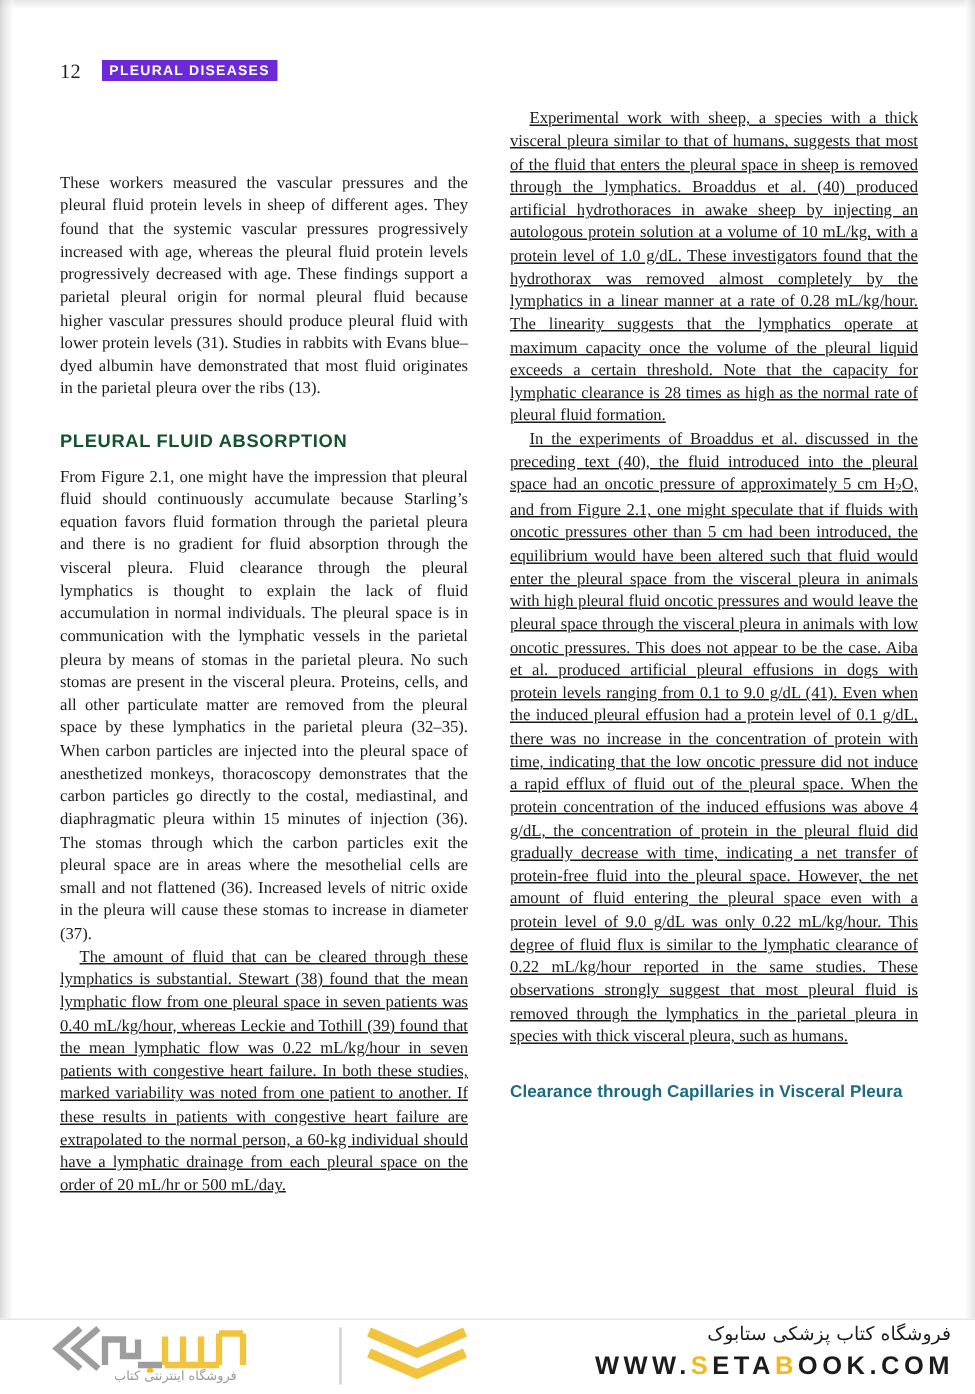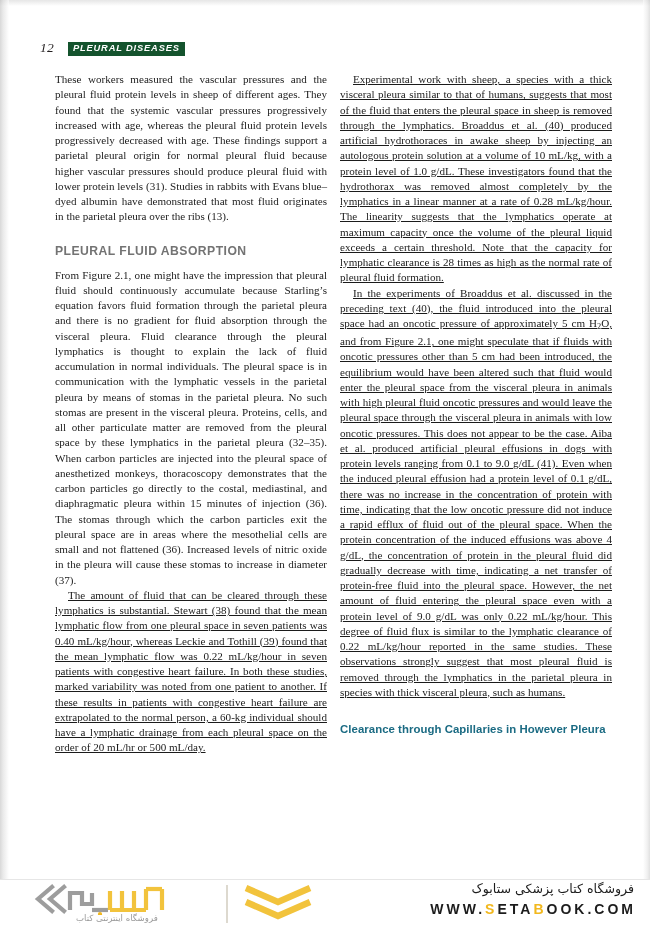--- a/index.html
+++ b/index.html
@@ -47,32 +47,31 @@
     opacity: .5;
   }
 
   
   #running-head {
     position: absolute;
     left: 40px;
     top: 40px;
     height: 16px;
     display: flex;
-    align-items: flex-end;
-    font-style: italic;
+    align-items: flex-start;
   }
   .folio {
     font-family: "Liberation Serif", serif;
     font-size: 13.5px;
     color: #231f20;
     letter-spacing: .2px;
     padding-right: 14px;
   }
   .head-chip {
-    background: #14532d;
+    background: #6d28d9;
     color: #ffffff;
     font-family: "Liberation Sans", sans-serif;
     font-size: 9.3px;
     font-weight: bold;
     letter-spacing: .85px;
     padding: 2.5px 5px 2.5px 5px;
     line-height: 1;
     white-space: nowrap;
   }
 
@@ -83,21 +82,21 @@
     top: 72px;
     width: 572px;
     height: 806px;
   }
   .col {
     position: absolute;
     top: 0;
     width: 272px;
     height: 806px;
   }
-  #col-left  { left: 15px; }
+  #col-left  { left: 0; margin-top: 43px; }
   #col-right { left: 300px; }
 
   p.body {
     margin: 0;
     font-family: "Liberation Serif", serif;
     font-size: 11.1px;
     line-height: 15.25px;
     color: #1b1b1b;
     text-align: justify;
     text-justify: inter-word;
@@ -106,21 +105,21 @@
   }
   p.body.indent { text-indent: 13px; text-decoration: underline; }
   p.body + p.body { margin-top: 0; }
 
   h2.sec-a {
     margin: 0;
     font-family: "Liberation Sans", sans-serif;
     font-size: 12.2px;
     font-weight: bold;
     letter-spacing: .45px;
-    color: #737373;
+    color: #14532d;
     line-height: 15px;
   }
   h3.sec-b {
     margin: 0;
     font-family: "Liberation Sans", sans-serif;
     font-size: 11.4px;
     font-weight: bold;
     letter-spacing: .05px;
     color: #1b6b83;
     line-height: 14px;
@@ -198,21 +197,21 @@
     font-size: 12.6px;
     color: #1c1c1c;
     white-space: nowrap;
     letter-spacing: .2px;
   }
   #brand-url {
     position: absolute;
     right: 2px;
     top: 21px;
     font-family: "Liberation Sans", sans-serif;
-    font-size: 14px;
+    font-size: 17px;
     font-weight: bold;
     letter-spacing: 3.0px;
     color: #1c1c1c;
     white-space: nowrap;
   }
   #brand-url .hl { color: #f2b81e; }
 </style>
 </head>
 <body>
 
@@ -240,21 +239,21 @@
       <p class="body">From Figure 2.1, one might have the impression that pleural fluid should continuously accumulate because Starling’s equation favors fluid formation through the parietal pleura and there is no gradient for fluid absorption through the visceral pleura. Fluid clearance through the pleural lymphatics is thought to explain the lack of fluid accumulation in normal individuals. The pleural space is in communication with the lymphatic vessels in the parietal pleura by means of stomas in the parietal pleura. No such stomas are present in the visceral pleura. Proteins, cells, and all other particulate matter are removed from the pleural space by these lymphatics in the parietal pleura (32–35). When carbon particles are injected into the pleural space of anesthetized monkeys, thoracoscopy demonstrates that the carbon particles go directly to the costal, mediastinal, and diaphragmatic pleura within 15 minutes of injection (36). The stomas through which the carbon particles exit the pleural space are in areas where the mesothelial cells are small and not flattened (36). Increased levels of nitric oxide in the pleura will cause these stomas to increase in diameter (37).</p>
       <p class="body indent">The amount of fluid that can be cleared through these lymphatics is substantial. Stewart (38) found that the mean lymphatic flow from one pleural space in seven patients was 0.40 mL/kg/hour, whereas Leckie and Tothill (39) found that the mean lymphatic flow was 0.22 mL/kg/hour in seven patients with congestive heart failure. In both these studies, marked variability was noted from one patient to another. If these results in patients with congestive heart failure are extrapolated to the normal person, a 60-kg individual should have a lymphatic drainage from each pleural space on the order of 20 mL/hr or 500 mL/day.</p>
     </div>
 
     <div class="col" id="col-right">
       <p class="body indent">Experimental work with sheep, a species with a thick visceral pleura similar to that of humans, suggests that most of the fluid that enters the pleural space in sheep is removed through the lymphatics. Broaddus et al. (40) produced artificial hydrothoraces in awake sheep by injecting an autologous protein solution at a volume of 10 mL/kg, with a protein level of 1.0 g/dL. These investigators found that the hydrothorax was removed almost completely by the lymphatics in a linear manner at a rate of 0.28 mL/kg/hour. The linearity suggests that the lymphatics operate at maximum capacity once the volume of the pleural liquid exceeds a certain threshold. Note that the capacity for lymphatic clearance is 28 times as high as the normal rate of pleural fluid formation.</p>
 
       <p class="body indent"><span>In the experiments of Broaddus et al. discussed in the preceding text (40), the fluid introduced into the pleural space had an oncotic pressure of approximately 5 cm H</span><sub>2</sub><span>O, and from Figure 2.1, one might speculate that if fluids with oncotic pressures other than 5 cm had been introduced, the equilibrium would have been altered such that fluid would enter the pleural space from the visceral pleura in animals with high pleural fluid oncotic pressures and would leave the pleural space through the visceral pleura in animals with low oncotic pressures. This does not appear to be the case. Aiba et al. produced artificial pleural effusions in dogs with protein levels ranging from 0.1 to 9.0 g/dL (41). Even when the induced pleural effusion had a protein level of 0.1 g/dL, there was no increase in the concentration of protein with time, indicating that the low oncotic pressure did not induce a rapid efflux of fluid out of the pleural space. When the protein concentration of the induced effusions was above 4 g/dL, the concentration of protein in the pleural fluid did gradually decrease with time, indicating a net transfer of protein-free fluid into the pleural space. However, the net amount of fluid entering the pleural space even with a protein level of 9.0 g/dL was only 0.22 mL/kg/hour. This degree of fluid flux is similar to the lymphatic clearance of 0.22 mL/kg/hour reported in the same studies. These observations strongly suggest that most pleural fluid is removed through the lymphatics in the parietal pleura in species with thick visceral pleura, such as humans.</span></p>
 
       <div class="sp-before-b2"></div>
-      <h3 class="sec-b">Clearance through Capillaries in However Pleura</h3>
+      <h3 class="sec-b">Clearance through Capillaries in Visceral Pleura</h3>
       <div class="sp-after-b"></div>
 
     </div>
 
   </div>
 
   <div id="footer-band">
 
     <div id="brand-left">
 

